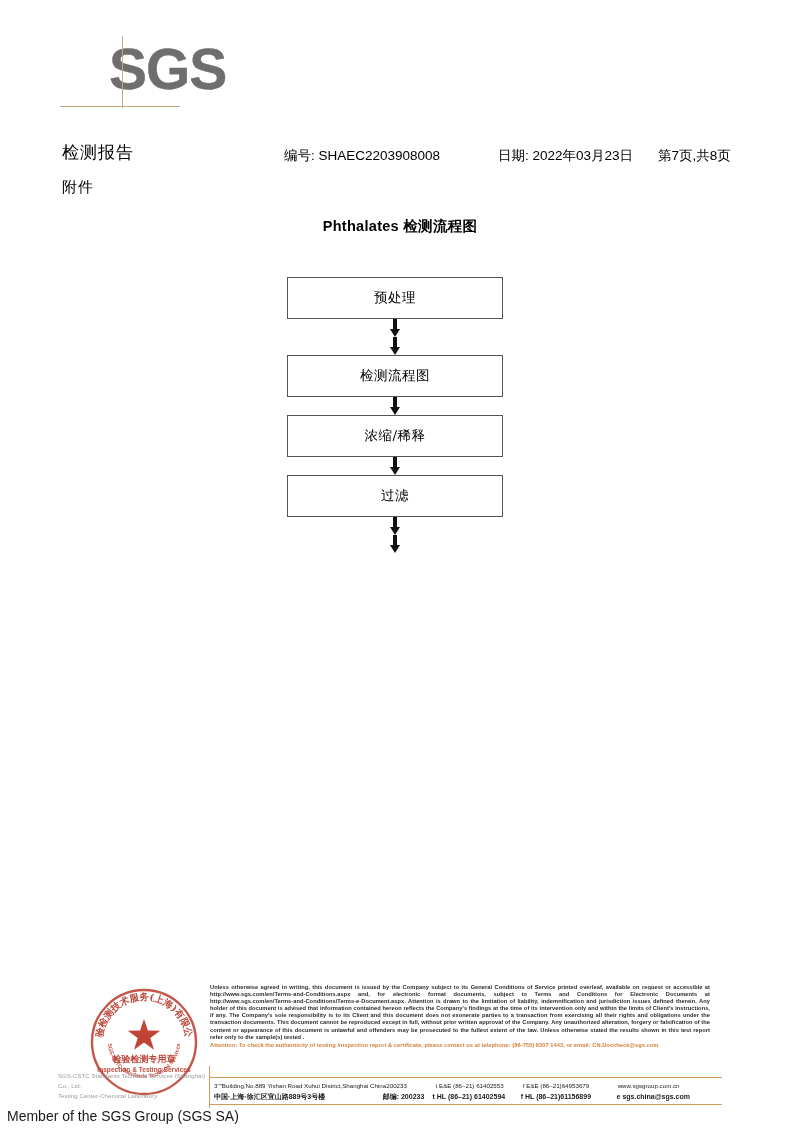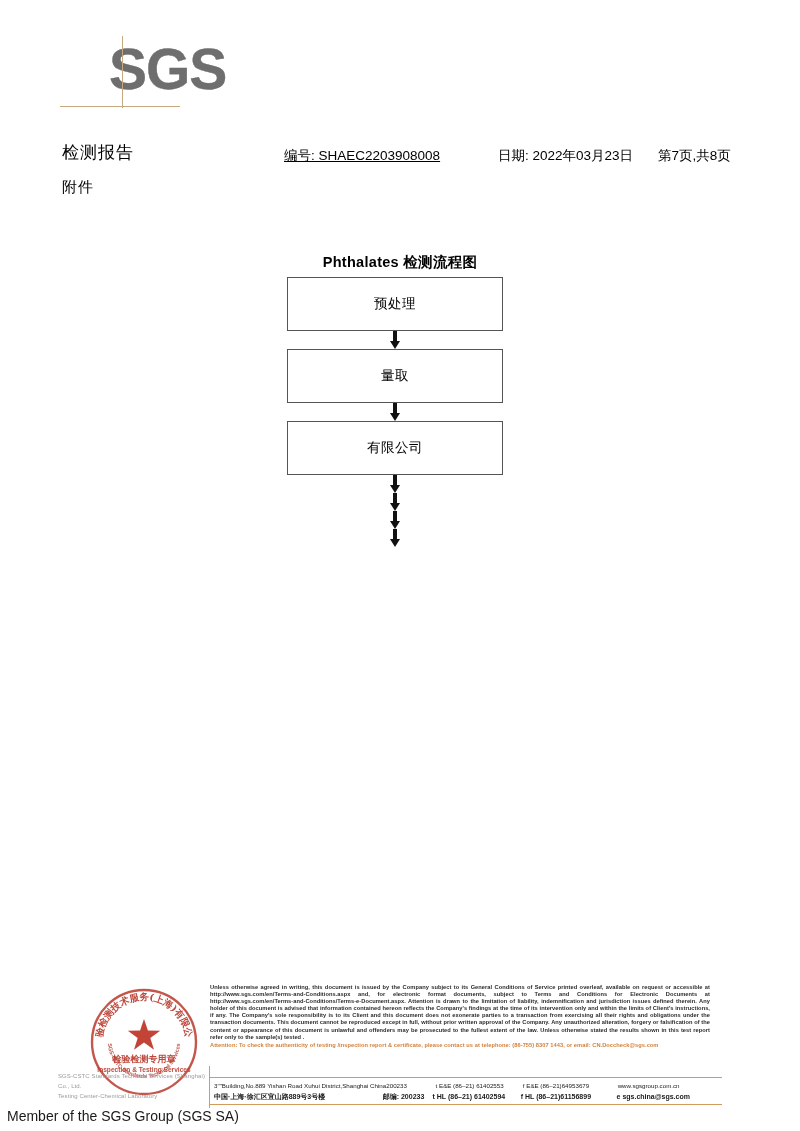--- a/index.html
+++ b/index.html
@@ -71,21 +71,20 @@
     font-size: 15px;
     font-family: "DejaVu Serif", "Liberation Serif", serif;
     letter-spacing: 1px;
     text-align: right;
   }
   .hdr-no {
     position: absolute;
     left: 284px;
     top: 147px;
     font-size: 13.5px;
-    text-decoration: underline;
   }
   .hdr-date {
     position: absolute;
     left: 498px;
     top: 147px;
     font-size: 13.5px;
   }
   .hdr-page {
     position: absolute;
     left: 658px;
@@ -96,35 +95,34 @@
   
   .flow-title {
     position: absolute;
     left: 0;
     top: 217px;
     width: 800px;
     text-align: center;
     font-size: 14.5px;
     font-weight: bold;
     letter-spacing: 0.3px;
-    margin-top: 36px;
   }
   .flow {
     position: absolute;
     left: 287px;
     top: 277px;
     width: 216px;
   }
   .flow-row {
     position: relative;
   }
   .flow-box {
     box-sizing: border-box;
     width: 216px;
-    height: 54px;
+    height: 42px;
     border: 1.3px solid #555;
     background: #fff;
     display: flex;
     align-items: center;
     justify-content: center;
     font-size: 13.5px;
     font-family: "DejaVu Serif", "Liberation Serif", serif;
     color: #000;
     letter-spacing: 0.5px;
   }
@@ -263,41 +261,44 @@
   <div class="flow">
 
     <div class="flow-row">
       <div class="flow-box">预处理</div>
     </div>
     <div class="flow-arrow">
       <div class="shaft"></div>
         <div class="head"></div>
     </div>
 
+    <div class="flow-arrow">
+      <div class="shaft"></div>
+        <div class="head"></div>
+    </div>
+
     <div class="flow-row">
-      <div class="flow-box">量取</div>
+      <div class="flow-box">检测流程图</div>
     </div>
     <div class="flow-arrow">
       <div class="shaft"></div>
         <div class="head"></div>
     </div>
 
     <div class="flow-row">
-      <div class="flow-box">有限公司</div>
-    </div>
-    <div class="flow-arrow">
-      <div class="shaft"></div>
-        <div class="head"></div>
-    </div>
-
-    <div class="flow-arrow">
-      <div class="shaft"></div>
-        <div class="head"></div>
-    </div>
-
+      <div class="flow-box">浓缩/稀释</div>
+    </div>
+    <div class="flow-arrow">
+      <div class="shaft"></div>
+        <div class="head"></div>
+    </div>
+
+    <div class="flow-row">
+      <div class="flow-box">过滤</div>
+    </div>
     <div class="flow-arrow">
       <div class="shaft"></div>
         <div class="head"></div>
     </div>
 
     <div class="flow-arrow">
       <div class="shaft"></div>
         <div class="head"></div>
     </div>
 

